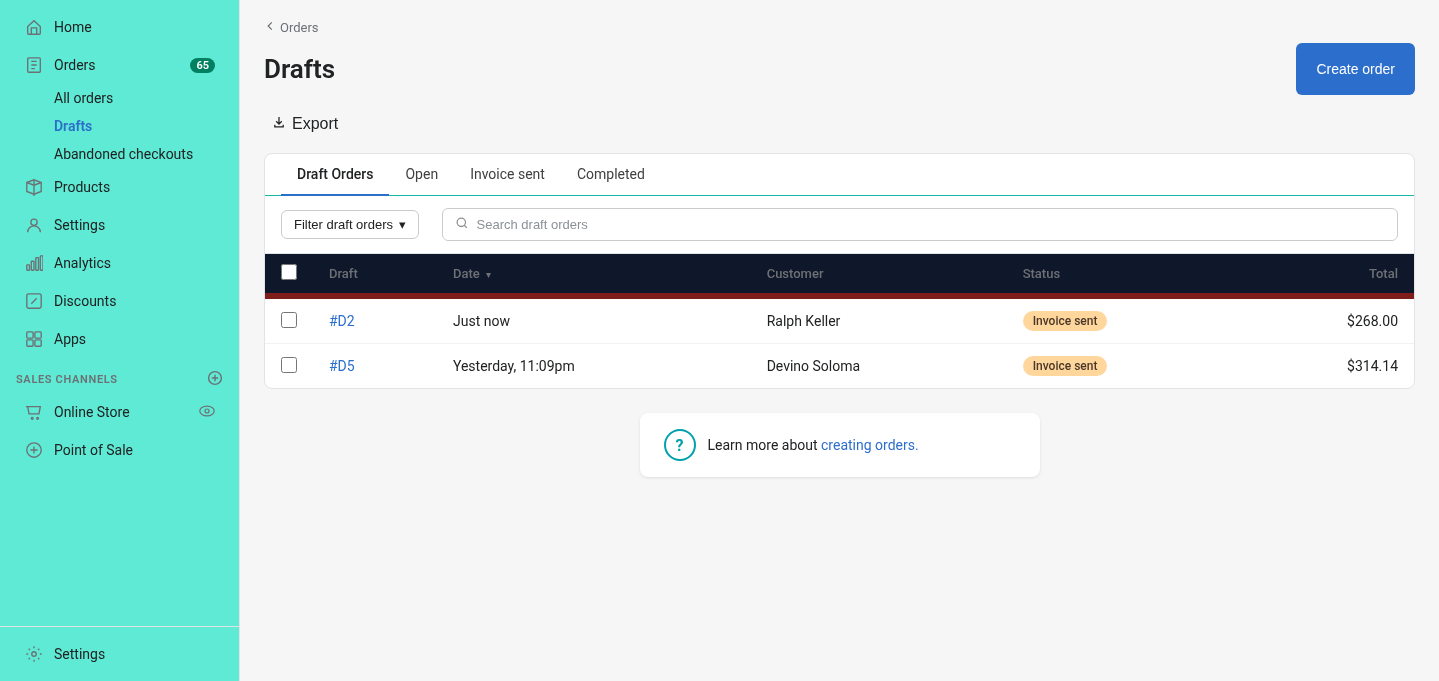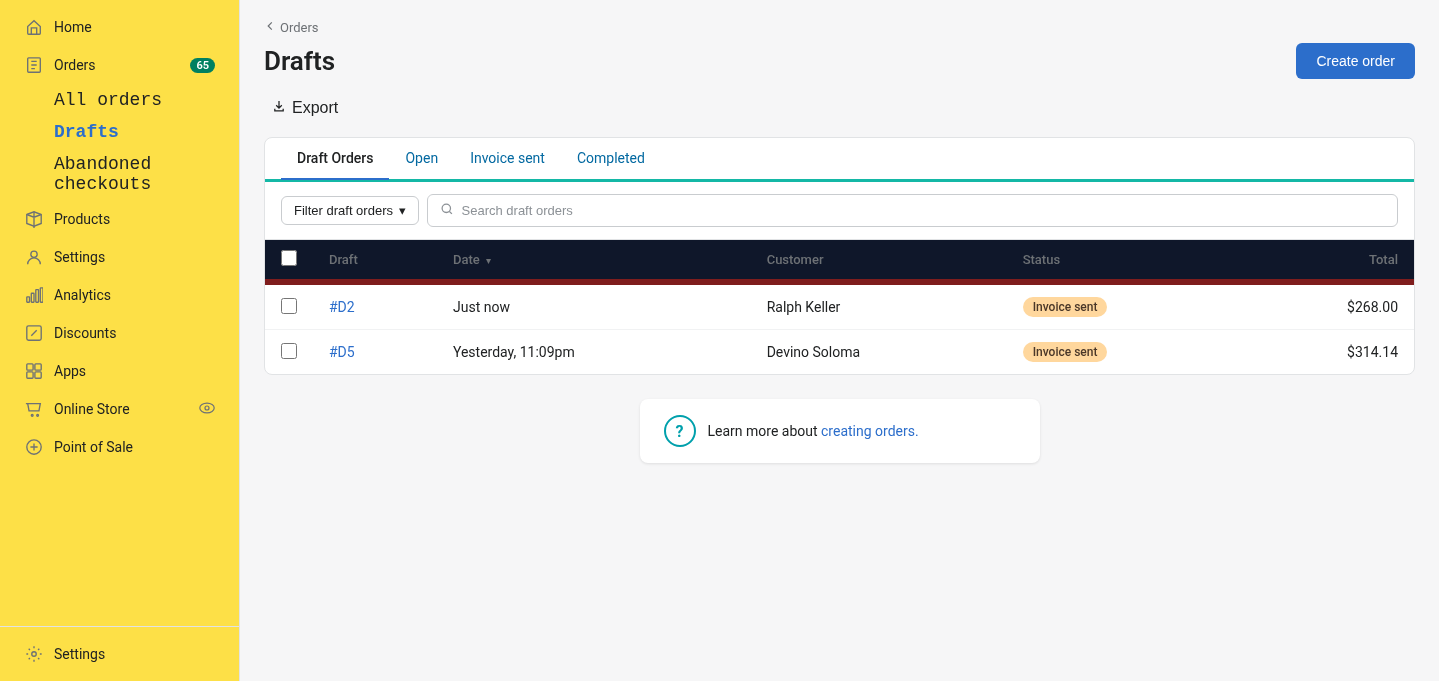--- a/index.html
+++ b/index.html
@@ -2,21 +2,21 @@
 <html><head>
   <meta charset="utf-8">
   <style>
     * { box-sizing: border-box; margin: 0; padding: 0; }
     body { font-family: -apple-system, BlinkMacSystemFont, 'Segoe UI', Roboto, sans-serif; background: #f6f6f7; display: flex; height: 681px; width: 1439px; overflow: hidden; }
 
     
     .sidebar {
       width: 240px;
       min-width: 240px;
-      background: #fde047;
+      background: #5eead4;
       border-right: 1px solid #e1e3e5;
       display: flex;
       flex-direction: column;
       padding: 8px 0;
       height: 100%;
       overflow-y: auto;
     }
     .sidebar-item {
       display: flex;
       align-items: center;
@@ -36,27 +36,26 @@
       color: #fff;
       font-size: 11px;
       font-weight: 600;
       border-radius: 10px;
       padding: 1px 6px;
       text-align: center;
     }
     .sidebar-sub-item {
       display: block;
       padding: 5px 16px 5px 46px;
-      font-size: 18px;
+      font-size: 14px;
       color: #202223;
       cursor: pointer;
       border-radius: 6px;
       margin: 1px 8px;
       text-decoration: none;
-      font-family: Liberation Mono, monospace;
     }
     .sidebar-sub-item.active { color: #2c6ecb; font-weight: 600; }
     .sidebar-section-label {
       font-size: 11px;
       font-weight: 600;
       color: #6d7175;
       letter-spacing: 0.06em;
       padding: 12px 16px 4px 16px;
       display: flex;
       align-items: center;
@@ -101,56 +100,56 @@
       border: none;
       cursor: pointer;
       padding: 4px 8px;
       border-radius: 4px;
     }
     .create-order-btn {
       background: #2c6ecb;
       color: #fff;
       border: none;
       border-radius: 6px;
-      padding: 10px 20px;
+      padding: 18px 20px;
       font-size: 14px;
       font-weight: 500;
       cursor: pointer;
     }
 
     
     .card {
       background: #fff;
       border-radius: 8px;
       border: 1px solid #e1e3e5;
       overflow: hidden;
     }
 
     
     .tabs {
       display: flex;
-      border-bottom: 3px solid #14b8a6;
+      border-bottom: 1px solid #14b8a6;
       padding: 0 16px;
       align-items: center;
     }
     .tab {
       padding: 12px 16px;
       font-size: 14px;
-      color: #0369a1;
+      color: #404040;
       cursor: pointer;
       border-bottom: 2px solid transparent;
       margin-bottom: -1px;
     }
     .tab.active { color: #202223; border-bottom-color: #2c6ecb; font-weight: 500; }
 
     
     .filter-bar {
       display: flex;
       align-items: center;
-      gap: 8px;
+      gap: 23px;
       padding: 12px 16px;
       border-bottom: 1px solid #e1e3e5;
     }
     .filter-btn {
       display: flex;
       align-items: center;
       gap: 6px;
       font-size: 13px;
       color: #202223;
       background: #fff;
@@ -325,20 +324,29 @@
       <svg width="18" height="18" viewBox="0 0 20 20" fill="none" stroke="#6d7175" stroke-width="1.5">
         <rect x="2" y="2" width="7" height="7" rx="1"></rect>
         <rect x="11" y="2" width="7" height="7" rx="1"></rect>
         <rect x="2" y="11" width="7" height="7" rx="1"></rect>
         <rect x="11" y="11" width="7" height="7" rx="1"></rect>
       </svg>
     </span>
     <span>Apps</span>
   </div>
 
+  <div class="sidebar-section-label">
+    <span>SALES CHANNELS</span>
+    <span class="add-icon">
+      <svg width="16" height="16" viewBox="0 0 20 20" fill="none" stroke="#6d7175" stroke-width="1.8">
+        <circle cx="10" cy="10" r="8"></circle>
+        <path d="M10 6v8M6 10h8"></path>
+      </svg>
+    </span>
+  </div>
 
   <div class="sidebar-item">
     <span class="icon">
       <svg width="18" height="18" viewBox="0 0 20 20" fill="none" stroke="#6d7175" stroke-width="1.5">
         <path d="M3 4h14l-1.5 8H4.5L3 4z"></path>
         <path d="M3 4H1M8 18a1 1 0 100-2 1 1 0 000 2zM14 18a1 1 0 100-2 1 1 0 000 2z"></path>
       </svg>
     </span>
     <span>Online Store</span>
     <span style="margin-left:auto;">

